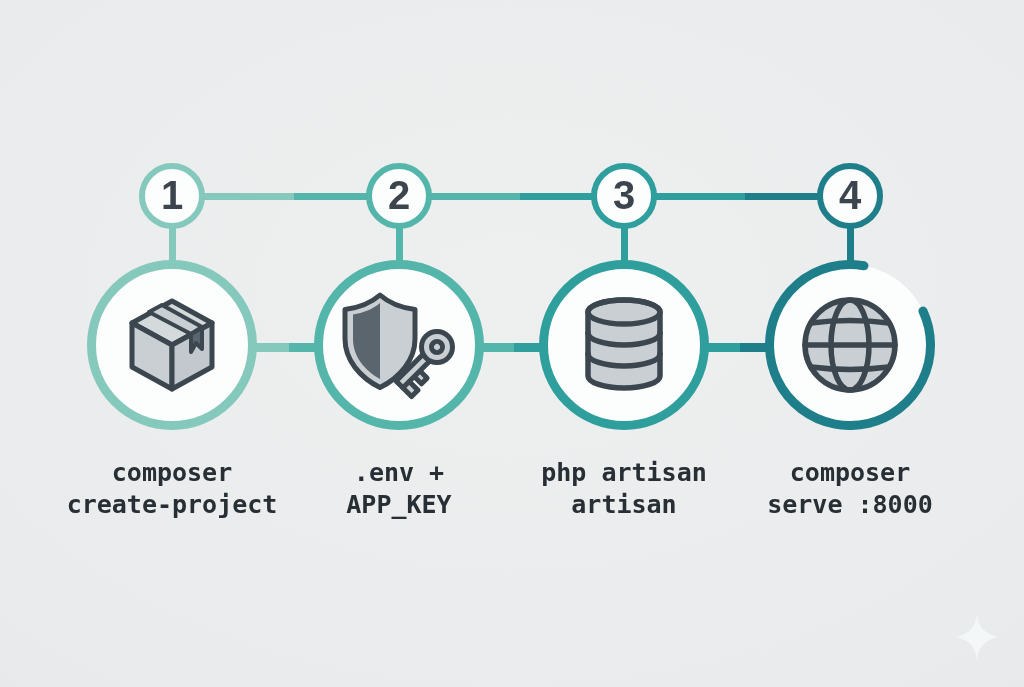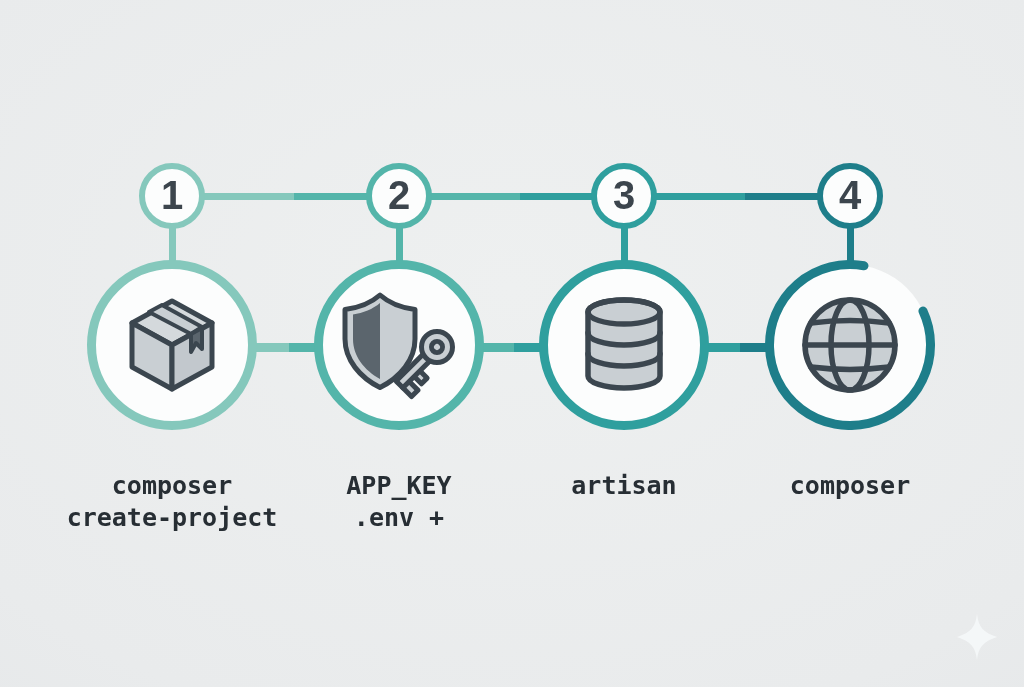--- a/index.html
+++ b/index.html
@@ -42,21 +42,20 @@
   }
   .ringsvg{position:absolute;left:0;top:0;}
   .tconn{position:absolute;top:193px;height:7px;}
   .mconn{position:absolute;top:343px;height:9px;}
   .label{
     position:absolute;left:calc(var(--x) - 150px);top:457px;width:300px;
     text-align:center;
     font-family:"DejaVu Sans Mono",monospace;
     font-size:25px;font-weight:600;line-height:32px;
     color:var(--label-text,#272e34);
-    margin-top:13px;
   }
   
   .icon .st{stroke:var(--icon-outline,#3b464f);stroke-width:5;stroke-linejoin:round;stroke-linecap:round;fill:none;}
   .icon .fl{fill:var(--icon-fill-light,#c9cfd3);}
   .icon .flt{fill:var(--icon-fill-lighter,#d4d9dc);}
   .icon .fm{fill:var(--icon-fill-mid,#c2c8cd);}
   .icon .fd{fill:var(--icon-fill-dark,#5b656d);}
   .sparkle{position:absolute;left:957px;top:614px;opacity:.92;}
   .sparkle path{fill:var(--sparkle,#f6f9fa);}
 </style>
@@ -105,39 +104,40 @@
         <g transform="translate(103,57) rotate(135)">
           <rect class="st fl" x="29" y="-15" width="8" height="11"></rect>
           <rect class="st fl" x="44" y="-17" width="9" height="13"></rect>
           <rect class="st fl" x="11" y="-4.75" width="42" height="9.5"></rect>
           <circle class="st fl" cx="0" cy="0" r="15.5"></circle>
           <circle class="st fl" cx="0" cy="0" r="5.5"></circle>
         </g>
       </svg>
     </div>
     <div class="label">
+      <div>.env +</div>
       <div>APP_KEY</div>
-      <div>.env +</div>
     </div>
   </div>
 
   <div style="--x: 624px; --c: #2f9f9e;">
     <div class="numcircle">
       <span>3</span>
     </div>
     <div class="stub"></div>
     <div class="bigcircle">
       <svg class="icon" width="96" height="110" viewBox="0 0 96 110">
         <path class="st fl" style="stroke-width:5.5" d="M12,22 a36,12 0 0 1 72,0 L84,86 a36,12 0 0 1 -72,0 Z"></path>
         <ellipse class="st" style="stroke-width:5.5" cx="48" cy="22" rx="36" ry="12"></ellipse>
         <path class="st" style="stroke-width:5.5" d="M12,43 a36,12 0 0 0 72,0"></path>
         <path class="st" style="stroke-width:5.5" d="M12,64 a36,12 0 0 0 72,0"></path>
       </svg>
     </div>
     <div class="label">
+      <div>php artisan</div>
       <div>artisan</div>
     </div>
   </div>
 
   <div style="--x: 850px; --c: #1e7e8a;">
     <div class="numcircle">
       <span>4</span>
     </div>
     <div class="stub"></div>
     <div class="bigcircle nob">
@@ -150,20 +150,21 @@
           <circle class="st fl" style="stroke-width:5.5" cx="52" cy="52" r="45"></circle>
           <ellipse class="st" style="stroke-width:5.5" cx="52" cy="52" rx="19" ry="45"></ellipse>
           <path class="st" style="stroke-width:5.5" d="M7,52 H97"></path>
           <path class="st" style="stroke-width:5.5" d="M13,30 Q52,25 91,30"></path>
           <path class="st" style="stroke-width:5.5" d="M13,74 Q52,79 91,74"></path>
         </svg>
       </div>
     </div>
     <div class="label">
       <div>composer</div>
+      <div>serve :8000</div>
     </div>
   </div>
 
   <svg class="sparkle" width="40" height="46" viewBox="0 0 40 46">
     <path d="M20,0 C21.5,13.5 26.5,18.5 40,23 C26.5,27.5 21.5,32.5 20,46 C18.5,32.5 13.5,27.5 0,23 C13.5,18.5 18.5,13.5 20,0 Z"></path>
   </svg>
 
 </div>
 
 </body></html>

